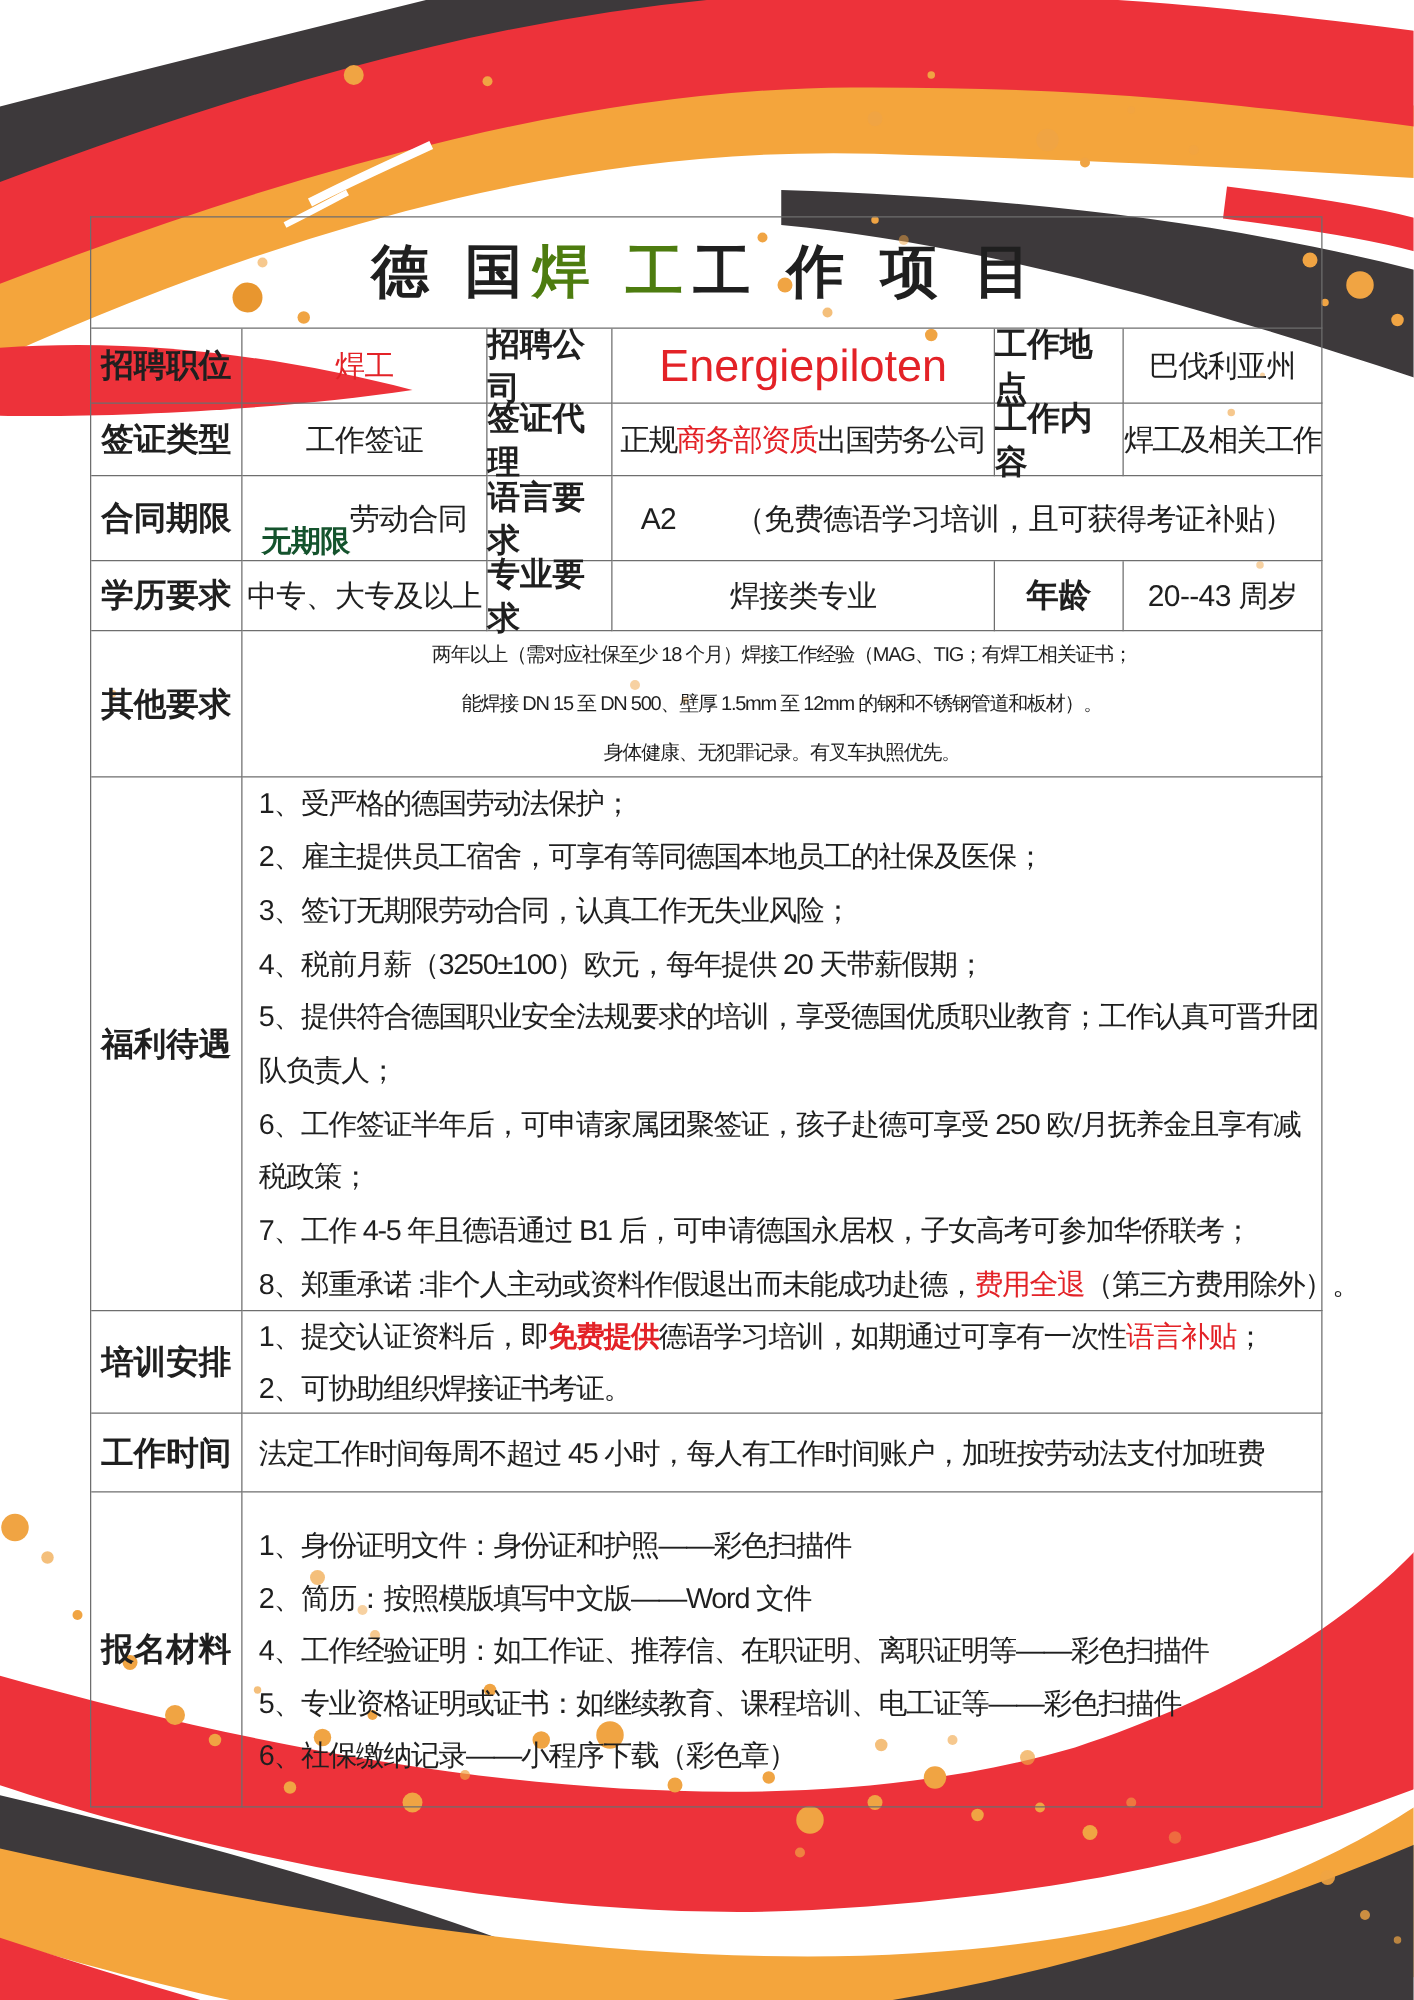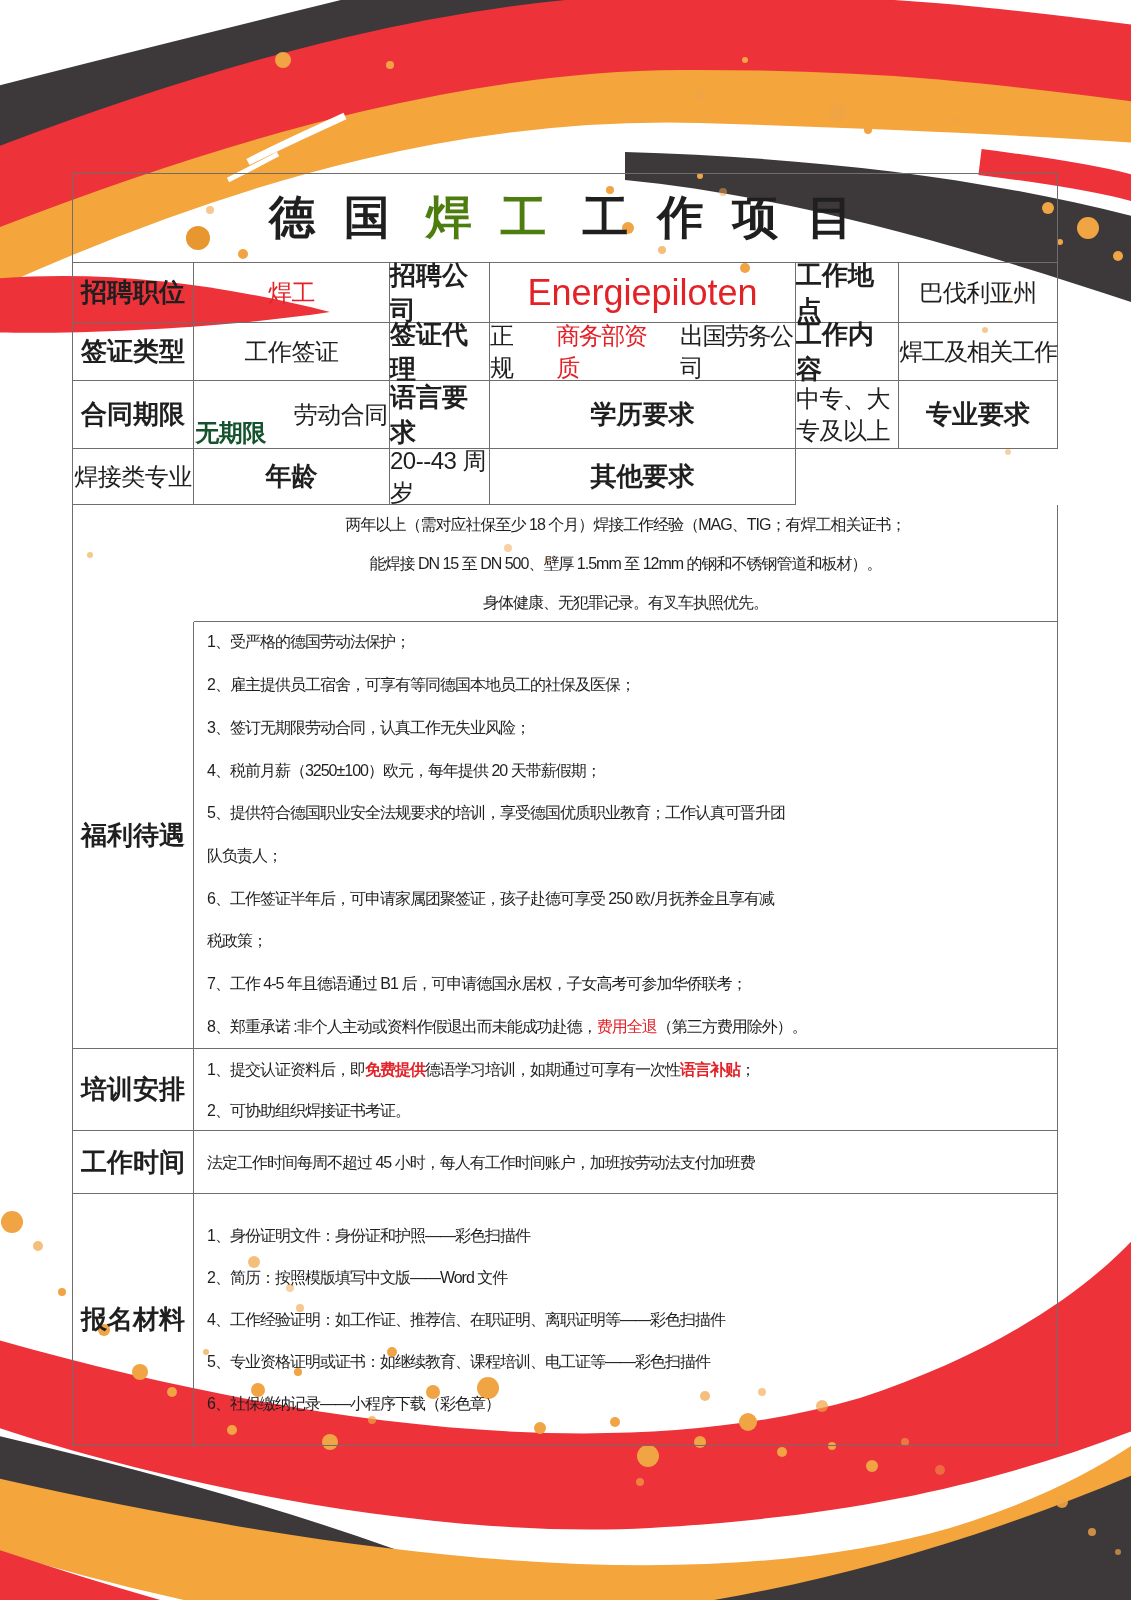--- a/index.html
+++ b/index.html
@@ -7,30 +7,30 @@
           font-family:"Liberation Sans","DejaVu Sans",sans-serif;color:#1f1f1f;}
   .bg{position:absolute;left:0;top:0;width:1131px;height:1600px;z-index:0;}
   
   .grid{position:absolute;left:72px;top:173px;width:985px;z-index:1;
         display:grid;
         grid-template-columns:121px 196px 100px 306px 103px 159px;
         grid-template-rows:89px 60px 58px 68px 56px 117px 427px 82px 63px 252px;
         border-top:1px solid #6e6e6e;border-left:1px solid #6e6e6e;}
   .c{border-right:1px solid #6e6e6e;border-bottom:1px solid #6e6e6e;
      display:flex;align-items:center;justify-content:center;
-     font-size:24px;letter-spacing:-0.5px;overflow:visible;gap:28px;}
+     font-size:24px;letter-spacing:-0.5px;overflow:visible;}
   .lbl{font-weight:bold;font-size:26px;letter-spacing:0;}
   .title-cell{grid-column:1/7;font-size:46px;font-weight:bold;letter-spacing:8px;}
   .red{color:#e32227;}
   .bold{font-weight:bold;}
   .brand{font-size:36px;letter-spacing:0;}
   .tight{letter-spacing:-1.5px;}
   .lines{display:flex;flex-direction:column;justify-content:center;
          width:100%;padding:0 8px 0 13px;box-sizing:border-box;}
-  .line{white-space:nowrap;font-size:16px;letter-spacing:-1px;}
+  .line{white-space:nowrap;font-size:23px;letter-spacing:-1px;}
   .lh39 .line{line-height:39px;font-size:16px;}
   .lh427 .line{line-height:42.7px;}
   .lh41 .line{line-height:41px;}
   .lh42 .line{line-height:42px;}
   .center-lines{align-items:center;padding:0 6px;}
   .span26{grid-column:2/7;}
   .span46{grid-column:4/7;}
 </style>
 </head>
 <body>
@@ -153,20 +153,21 @@
       </div>
     <div class="c lbl">工作内容</div>
     <div class="c tight">焊工及相关工作</div>
 
     <div class="c lbl">合同期限</div>
     <div class="c">
         <span style="color: #14532d; font-weight: bold; margin-top: 36px;">无期限</span>
         <span>劳动合同</span>
       </div>
     <div class="c lbl">语言要求</div>
+    <div class="c span46">A2　　（免费德语学习培训，且可获得考证补贴）</div>
 
     <div class="c lbl">学历要求</div>
     <div class="c">中专、大专及以上</div>
     <div class="c lbl">专业要求</div>
     <div class="c">焊接类专业</div>
     <div class="c lbl">年龄</div>
     <div class="c">20--43 周岁</div>
 
     <div class="c lbl">其他要求</div>
     <div class="c span26">
@@ -189,21 +190,21 @@
           <div class="line"><span>6、工作签证半年后，可申请家属团聚签证，孩子赴德可享受 250 欧/月抚养金且享有减</span></div>
           <div class="line"><span>税政策；</span></div>
           <div class="line"><span>7、工作 4-5 年且德语通过 B1 后，可申请德国永居权，子女高考可参加华侨联考；</span></div>
           <div class="line"><span>8、郑重承诺 :非个人主动或资料作假退出而未能成功赴德，</span><span style="color: rgb(227, 34, 39);">费用全退</span><span>（第三方费用除外）。</span></div>
         </div>
     </div>
 
     <div class="c lbl">培训安排</div>
     <div class="c span26">
       <div class="lines lh41">
-          <div class="line"><span>1、提交认证资料后，即</span><span style="color: rgb(227, 34, 39); font-weight: bold;">免费提供</span><span>德语学习培训，如期通过可享有一次性</span><span style="color: rgb(227, 34, 39); font-weight: bold;">语言补贴</span><span>；</span></div>
+          <div class="line"><span>1、提交认证资料后，即</span><span style="color: rgb(227, 34, 39); font-weight: bold;">免费提供</span><span>德语学习培训，如期通过可享有一次性</span><span style="color: rgb(227, 34, 39); font-weight: normal;">语言补贴</span><span>；</span></div>
           <div class="line"><span>2、可协助组织焊接证书考证。</span></div>
         </div>
     </div>
 
     <div class="c lbl">工作时间</div>
     <div class="c span26">
       <div class="lines lh41">
         <div class="line">法定工作时间每周不超过 45 小时，每人有工作时间账户，加班按劳动法支付加班费</div>
       </div>
     </div>

